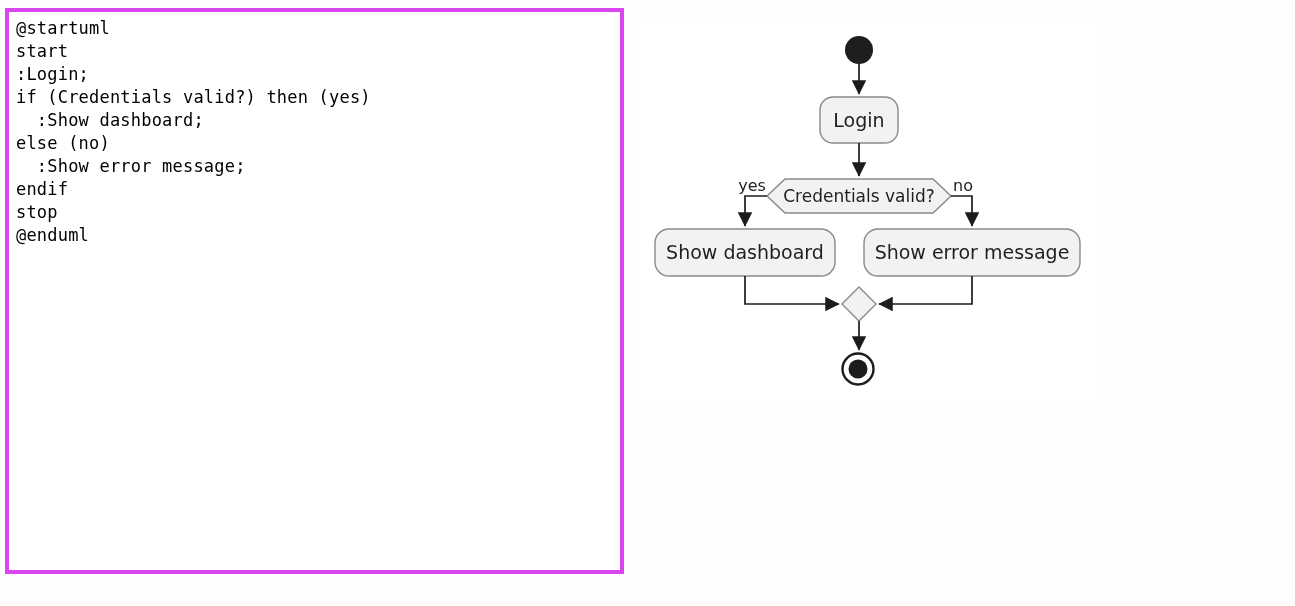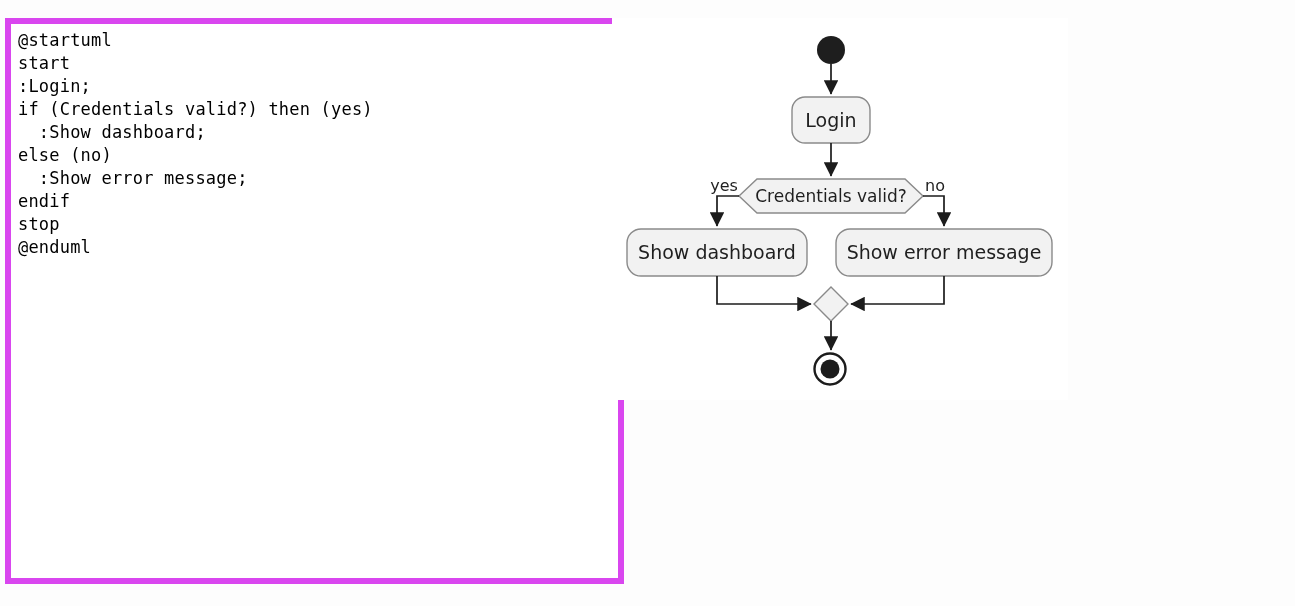--- a/index.html
+++ b/index.html
@@ -8,40 +8,40 @@
     width: 1295px; height: 606px;
     background: #fdfdfd;
     overflow: hidden;
     font-family: "DejaVu Sans", sans-serif;
   }
   .stage { position: relative; width: 1295px; height: 606px; }
 
   
   .code-panel {
     position: absolute;
-    left: 5px; top: 18px;
+    left: 5px; top: 8px;
     width: 619px; height: 566px;
     background: #ffffff;
-    border: 6px solid #d946ef;
+    border: 4px solid #d946ef;
   }
   .code-panel pre {
     margin: 0;
     padding: 5px 7px;
     font-family: "DejaVu Sans Mono", monospace;
     font-size: 17px;
     line-height: 23px;
     letter-spacing: 0.2px;
     color: #000000;
     white-space: pre;
   }
 
   
   .diagram-area {
     position: absolute;
-    left: 612px; top: 18px;
+    left: 640px; top: 18px;
     width: 456px; height: 382px;
     background: #ffffff;
   }
   .diagram-area svg { display: block; }
 
   .uml-shape {
     fill: #f2f2f2;
     stroke: #8a8a8a;
     stroke-width: 1.4;
   }

